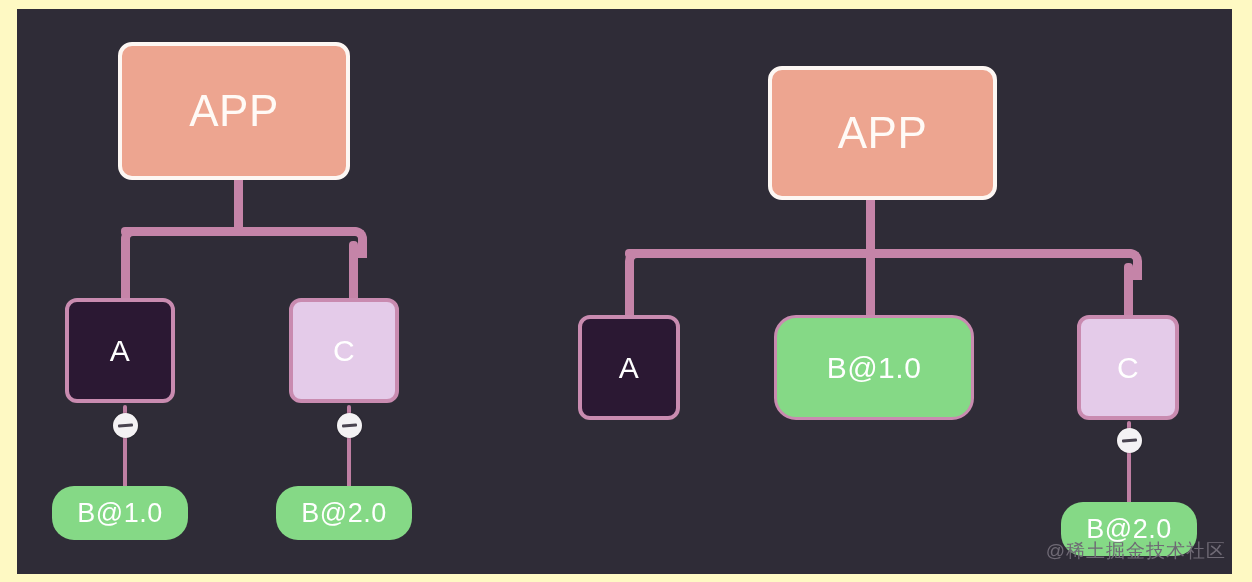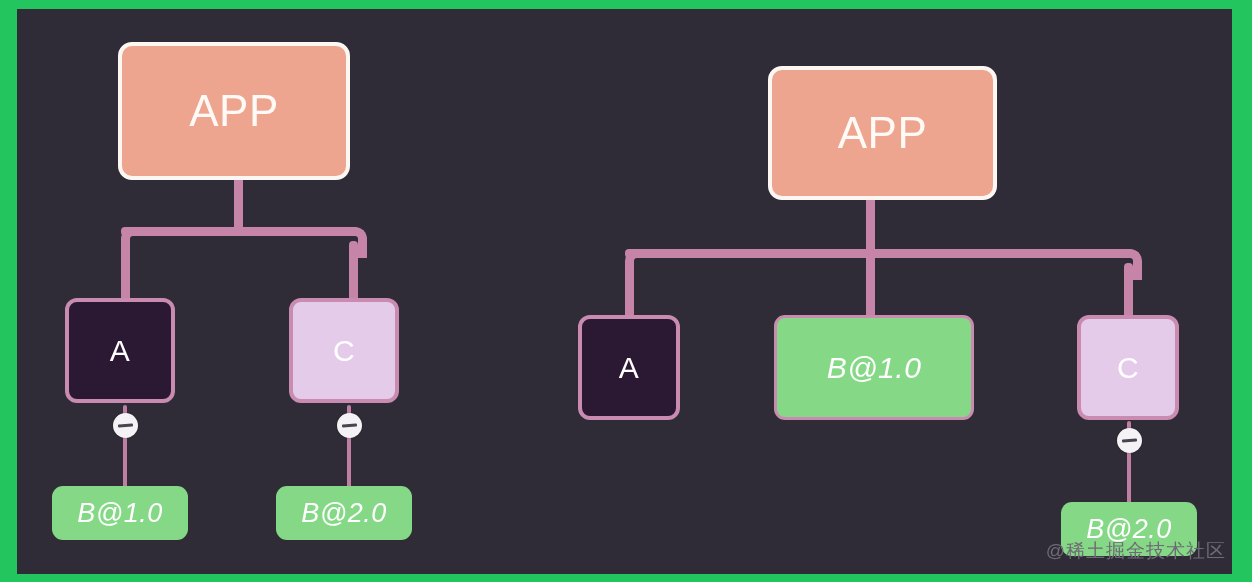--- a/index.html
+++ b/index.html
@@ -10,21 +10,21 @@
     height: 582px;
     overflow: hidden;
   }
   body {
     font-family: "Liberation Sans", sans-serif;
   }
   #stage {
     position: relative;
     width: 1252px;
     height: 582px;
-    background: #22c55e;
+    background: #fef9c3;
   }
   .canvas {
     position: absolute;
     left: 17px;
     top: 9px;
     width: 1215px;
     height: 565px;
     background: #2f2c37;
     overflow: hidden;
   }
@@ -74,24 +74,23 @@
   }
   .node.lilac {
     background: #e4cbe9;
     border: 4px solid #c98bb0;
     font-size: 30px;
     color: #ffffff;
   }
   .node.green {
     background: #85d986;
     border: 3px solid #c98bb0;
-    border-radius: 11px;
+    border-radius: 22px;
     font-size: 27px;
     color: #ffffff;
-    font-style: italic;
   }
   .node.green.noborder {
     border: none;
   }
   
   .minus-badge {
     position: absolute;
     width: 25px;
     height: 25px;
     border-radius: 50%;

